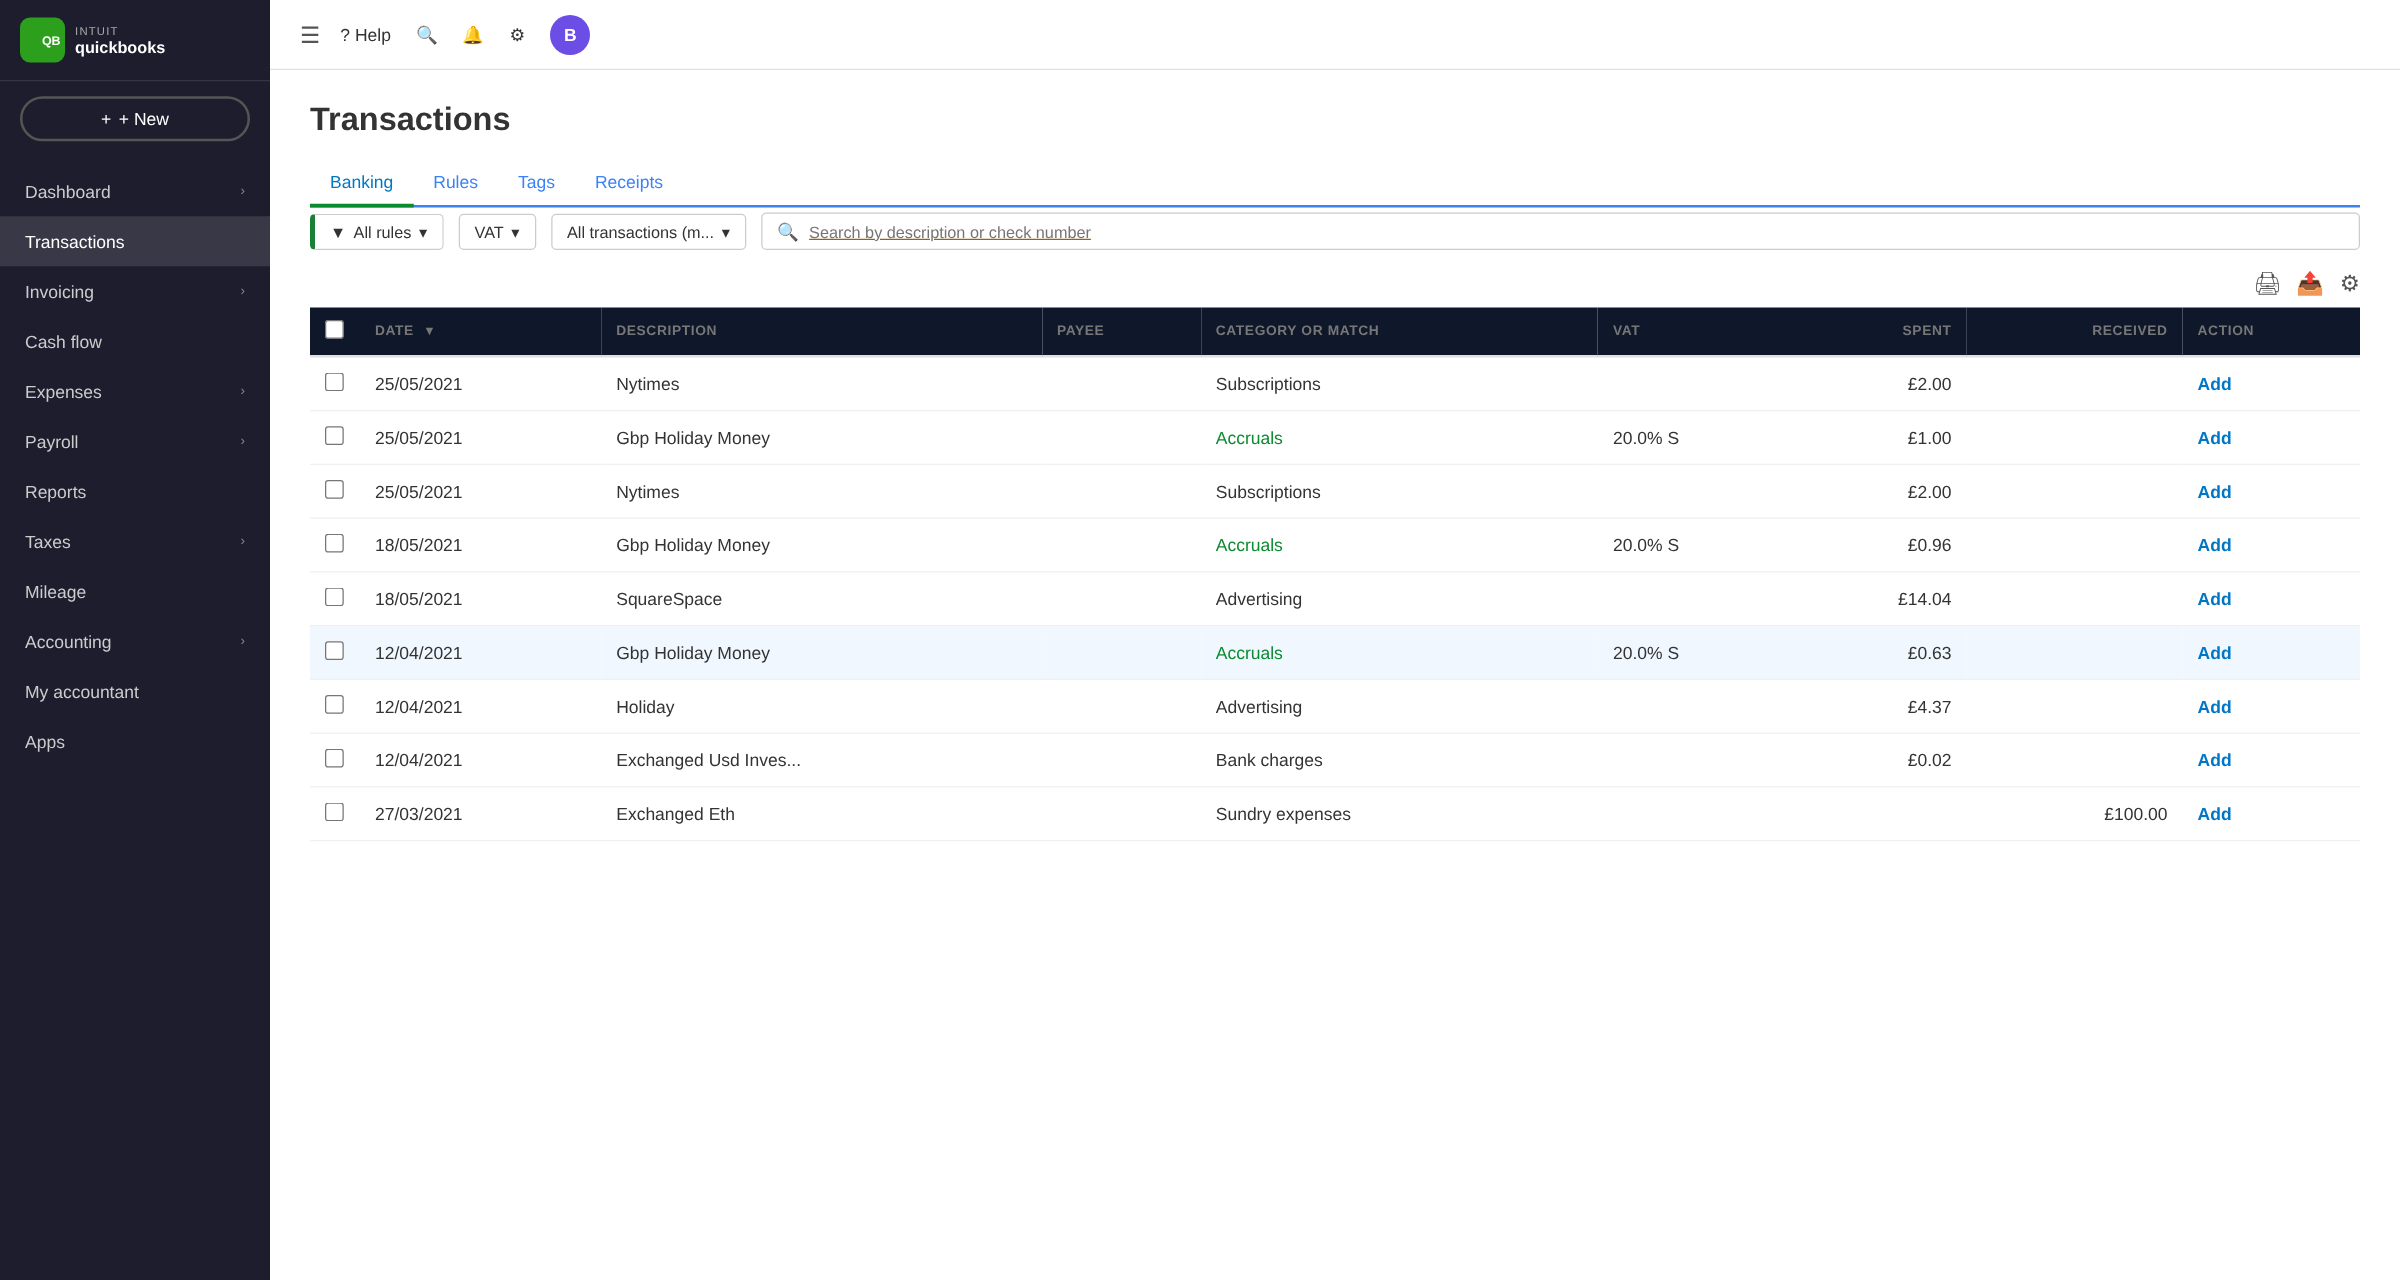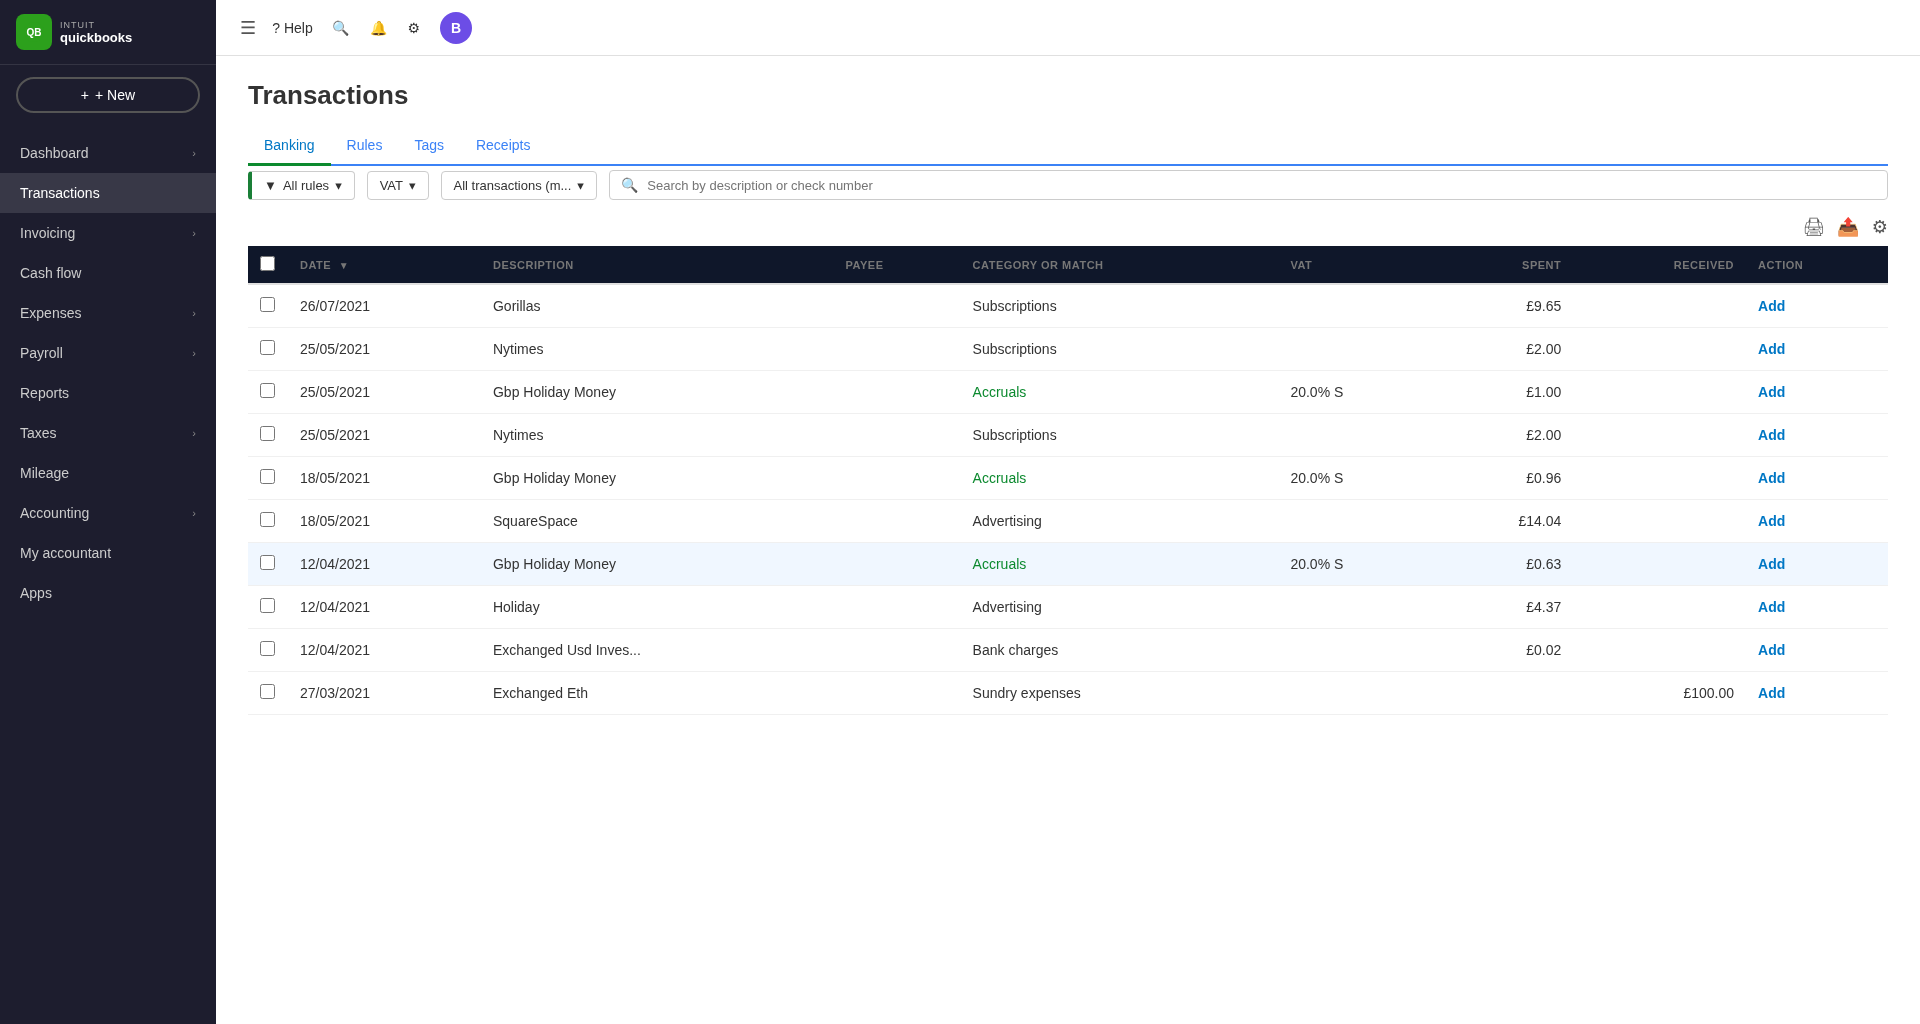--- a/index.html
+++ b/index.html
@@ -23,21 +23,21 @@
     .sidebar-logo {
       display: flex;
       align-items: center;
       padding: 14px 16px;
       border-bottom: 1px solid rgba(255,255,255,0.1);
     }
     .logo-icon {
       width: 36px; height: 36px;
       background: #2ca01c;
       border-radius: 8px;
-      display: flex; align-items: center; justify-content: center;
+      display: flex; align-items: center; justify-content: flex-end;
       font-weight: bold; color: white; font-size: 12px;
       flex-shrink: 0;
     }
 
     .new-btn {
       margin: 12px 16px;
       background: transparent;
       border: 2px solid #555;
       border-radius: 20px;
       color: white;
@@ -122,21 +122,21 @@
       padding: 6px 12px; background: white; cursor: pointer;
       font-size: 13px; color: #333;
     }
     .filter-btn.green-left { border-left: 4px solid #1a7f37; }
     .search-box {
       flex: 1; display: flex; align-items: center;
       border: 1px solid #ccc; border-radius: 4px;
       padding: 6px 12px; background: white; gap: 8px;
     }
     .search-box input {
-      border: none; outline: none; flex: 1; font-size: 13px; color: #a16207;
+      border: none; outline: none; flex: 1; font-size: 13px; color: #a16207; text-decoration: underline;
     }
 
     
     .table-actions {
       display: flex; justify-content: flex-end; align-items: center;
       gap: 12px; margin-bottom: 8px;
     }
     .action-icon { cursor: pointer; color: #555; font-size: 18px; }
 
     
@@ -316,35 +316,20 @@
           <th>DESCRIPTION</th>
           <th>PAYEE</th>
           <th>CATEGORY OR MATCH</th>
           <th>VAT</th>
           <th style="text-align:right;">SPENT</th>
           <th style="text-align:right;">RECEIVED</th>
           <th>ACTION</th>
         </tr>
       </thead>
       <tbody id="table-body">
-      <tr>
-    <td class="checkbox-cell">
-      <input type="checkbox" style="">
-    </td>
-    <td>26/07/2021</td>
-    <td>Gorillas</td>
-    <td></td>
-    <td><span class="category-text">Subscriptions</span></td>
-    <td></td>
-    <td class="amount">£9.65</td>
-    <td class="amount"></td>
-    <td>
-      <button class="add-btn">Add</button>
-    </td>
-  </tr>
           <tr>
     <td class="checkbox-cell">
       <input type="checkbox" style="">
     </td>
     <td>25/05/2021</td>
     <td>Nytimes</td>
     <td></td>
     <td><span class="category-text">Subscriptions</span></td>
     <td></td>
     <td class="amount">£2.00</td>

